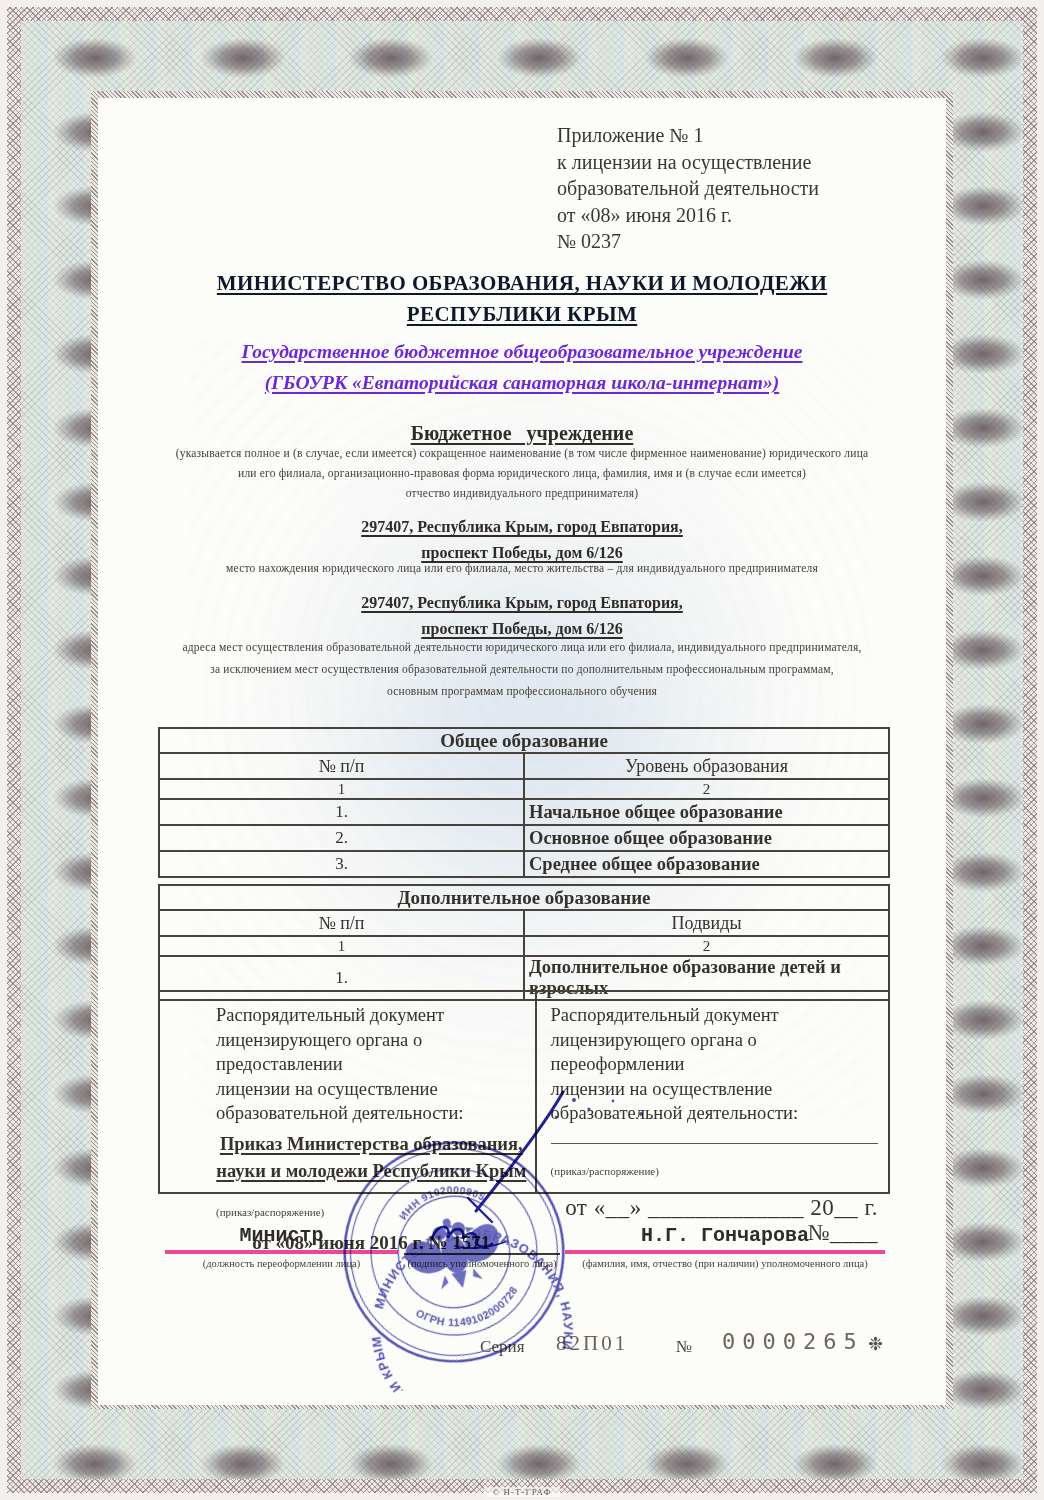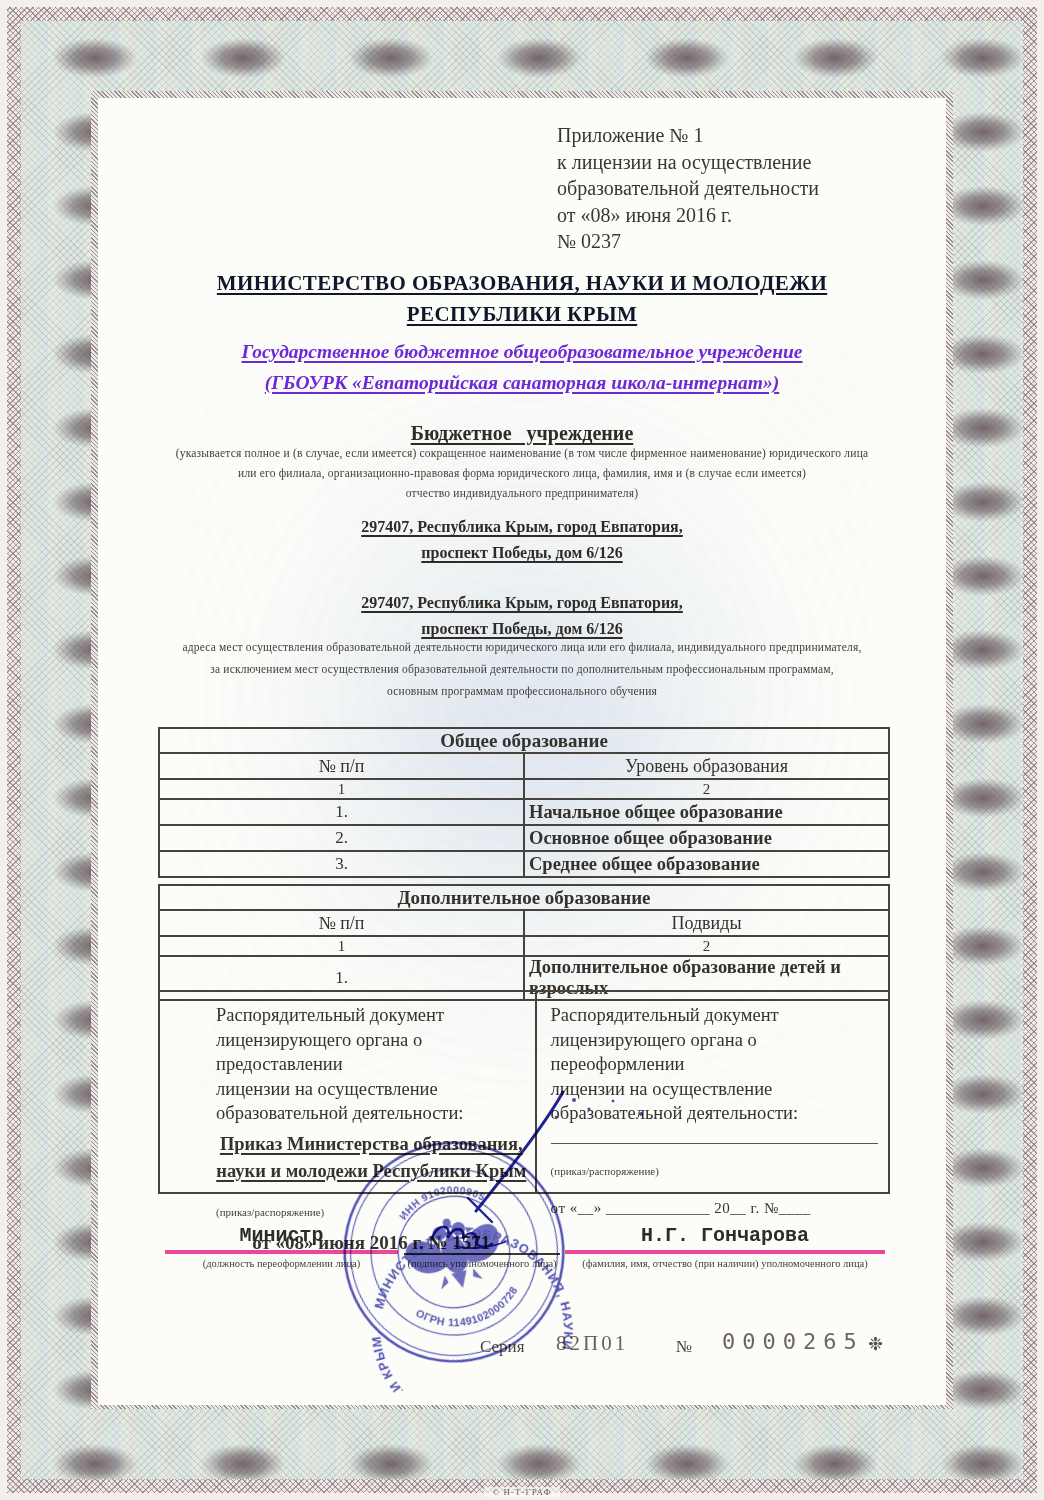--- a/index.html
+++ b/index.html
@@ -56,21 +56,21 @@
 
   .orders { left:158px; top:990px; width:732px; height:204px; border:2px solid #48423c; display:flex;padding-left:44px; }
   .ocell { position:relative; font-size:18.5px; line-height:24.5px; color:#36322d; }
   .ocell-l { width:352px; padding:11px 8px 0 12px; }
   .ocell-r { width:376px; border-left:2px solid #48423c; padding:11px 10px 0 14px; }
   .order-title { margin-top:5px; font-weight:bold; text-align:center; line-height:27px;
                  text-decoration:underline; text-underline-offset:3px; text-decoration-thickness:2px; }
   .order-cap { margin-top:15px; text-align:left; font-size:11px; color:#46403a; }
   .order-date { margin-top:7px; text-align:center; font-weight:bold; font-size:19px; }
   .rule { margin-top:17px; border-bottom:1.5px solid #5a544e; height:1px; }
-  .order-date-blank { margin-top:13px; text-align:left; font-size:15px; letter-spacing:.5px; }
+  .order-date-blank { margin-top:13px; text-align:right; font-size:23px; letter-spacing:.5px; }
 
   .sig-label { font-size:20px; font-weight:bold; text-align:center; color:#2f2b27;
                border-bottom:4px solid #ec4899; padding-bottom:3px;font-family:Liberation Mono, monospace; }
   .sig-cap { font-size:10.5px; text-align:center; color:#46403a; }
   .sig-line { border-top:2px solid #3c3834; height:0; }
 
   .serial-label { font-size:17px; color:#4c453d; }
   .serial-series { font-size:21px; letter-spacing:3px; color:#6e6052; }
   .serial-number { font-family:"DejaVu Sans Mono",monospace; font-size:22px; letter-spacing:7px; color:#70645a; }
   .serial-mark { font-size:18px; color:#57504a; }
@@ -118,20 +118,21 @@
       <span class="u">Бюджетное учреждение</span>
     </div>
     <div class="abs c fine" style="left:110px; top:467px; width:824px;">или его филиала, организационно-правовая форма юридического лица, фамилия, имя и (в случае если имеется)</div>
     <div class="abs c fine" style="left:110px; top:447px; width:824px;">(указывается полное и (в случае, если имеется) сокращенное наименование (в том числе фирменное наименование) юридического лица</div>
     <div class="abs c fine" style="left:110px; top:487px; width:824px;">отчество индивидуального предпринимателя)</div>
 
     <div class="abs addr c b" style="top:514px;">
       <span class="u" style="display:block">297407, Республика Крым, город Евпатория,</span>
       <span class="u" style="display:block">проспект Победы, дом 6/126</span>
     </div>
+    <div class="abs c fine" style="left:110px; top:562px; width:824px;">место нахождения юридического лица или его филиала, место жительства – для индивидуального предпринимателя</div>
 
     <div class="abs addr c b" style="top:590px;">
       <span class="u" style="display:block">297407, Республика Крым, город Евпатория,</span>
       <span class="u" style="display:block">проспект Победы, дом 6/126</span>
     </div>
     <div class="abs c fine" style="left:110px; top:641px; width:824px;">адреса мест осуществления образовательной деятельности юридического лица или его филиала, индивидуального предпринимателя,</div>
     <div class="abs c fine" style="left:110px; top:663px; width:824px;">за исключением мест осуществления образовательной деятельности по дополнительным профессиональным программам,</div>
     <div class="abs c fine" style="left:110px; top:685px; width:824px;">основным программам профессионального обучения</div>
 
     <table class="doc abs" style="left:158px; top:727px;">

